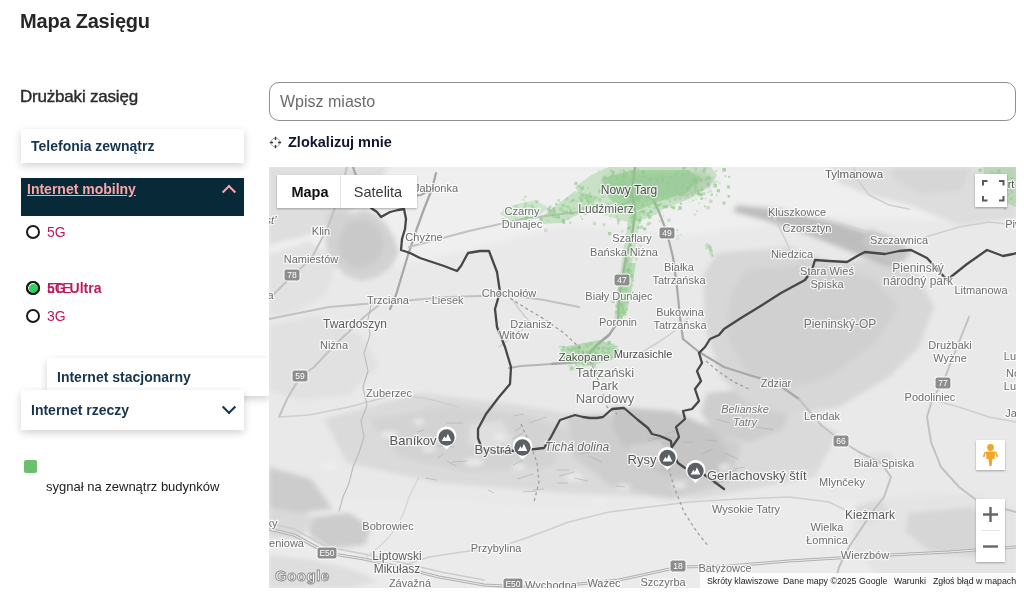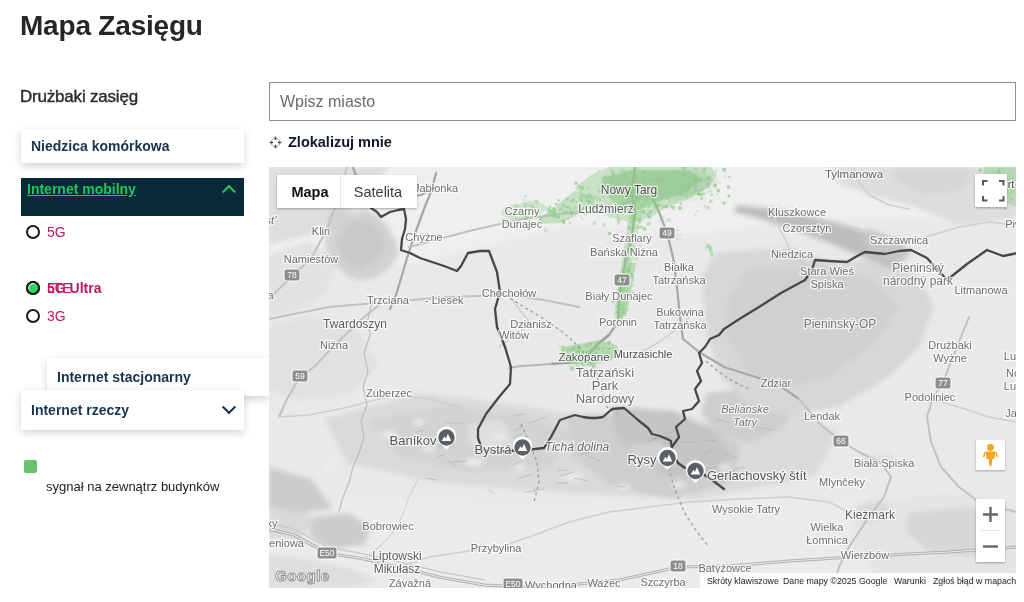--- a/index.html
+++ b/index.html
@@ -1,38 +1,38 @@
 <!DOCTYPE html>
 <html lang="pl"><head><meta charset="utf-8">
 <style>
 * { margin:0; padding:0; box-sizing:border-box; }
 html,body { width:1024px; height:602px; background:#ffffff; font-family:"Liberation Sans",sans-serif; overflow:hidden; position:relative; }
 .abs { position:absolute; }
-h1 { left:20px; top:10px; font-size:28px; font-weight:700; color:#262626; letter-spacing:-0.2px; }
+h1 { left:20px; top:10px; font-size:20px; font-weight:700; color:#262626; letter-spacing:-0.2px; }
 .sub { left:20px; top:87px; font-size:17px; color:#2b2b2b; letter-spacing:-0.2px; -webkit-text-stroke:0.4px #2b2b2b; }
 .card { left:21px; width:223px; background:#ffffff; box-shadow:0 3px 8px rgba(0,0,0,0.18); display:flex; align-items:center; padding:0 10px; font-size:14px; font-weight:700; color:#16344e; }
-.dark { left:21px; width:223px; background:#082938; color:#22c55e; display:flex; align-items:center; padding:0 10px 16px 6px; font-size:14px; font-weight:700; }
+.dark { left:21px; width:223px; background:#082938; color:#fca5a5; display:flex; align-items:center; padding:0 10px 16px 6px; font-size:14px; font-weight:700; }
 .dark span { text-decoration:underline; }
 .chev { margin-left:auto; width:10px; height:10px; border-right:2.5px solid currentColor; border-bottom:2.5px solid currentColor; }
 .chev.up { transform:rotate(-135deg) translate(-2px,-2px); }
 .chev.down { transform:rotate(45deg) translate(-2px,-2px); color:#16344e; }
 .radio-row { left:26px; display:flex; align-items:center; font-size:14px; color:#be185d; }
 .rb { width:14px; height:14px; border:2px solid #1a1a1a; border-radius:50%; margin-right:7px; position:relative; }
 .rb.sel::after { content:""; position:absolute; left:0.5px; top:0.5px; width:9px; height:9px; background:#2bd35f; border-radius:50%; }
 .legend-sq { left:24px; top:460px; width:13px; height:13px; background:#6cbf6c; border-radius:2px; }
 .legend-tx { left:46px; top:459px; font-size:13px; color:#1c1c1c;margin-top:20px; }
-.search { left:269px; top:82px; width:747px; height:39px; border:1px solid #909090; border-radius:0; display:flex; align-items:center; padding-left:10px; font-size:16px; color:#6b6b6b; }
+.search { left:269px; top:82px; width:747px; height:39px; border:1px solid #909090; border-radius:10px; display:flex; align-items:center; padding-left:10px; font-size:16px; color:#6b6b6b; }
 .locate { left:269px; top:134px; display:flex; align-items:center; font-size:14.5px; font-weight:700; color:#0f172a; }
 .loc-ic { width:13px; height:13px; margin-right:6px; position:relative; }
 </style></head>
 <body>
 <h1 class="abs">Mapa Zasięgu</h1>
 <div class="abs sub">Drużbaki zasięg</div>
 
-<div class="abs card" style="top:129px;height:34px;">Niedzica komórkowa</div>
+<div class="abs card" style="top:129px;height:34px;">Telefonia zewnątrz</div>
 <div class="abs dark" style="top:178px;height:38px;">
     <span>Internet mobilny</span>
     <div class="chev up"></div>
   </div>
 
 <div class="abs radio-row" style="top:224px;height:16px;"><div class="rb"></div>5G</div>
 <div class="abs radio-row" style="top:252px;height:16px;font-weight:700;margin-top:28px;"><div class="rb sel"></div>5G Ultra</div>
 <div class="abs radio-row" style="top:280px;height:16px;"><div class="rb"></div>LTE</div>
 <div class="abs radio-row" style="top:308px;height:16px;"><div class="rb"></div>3G</div>
 

